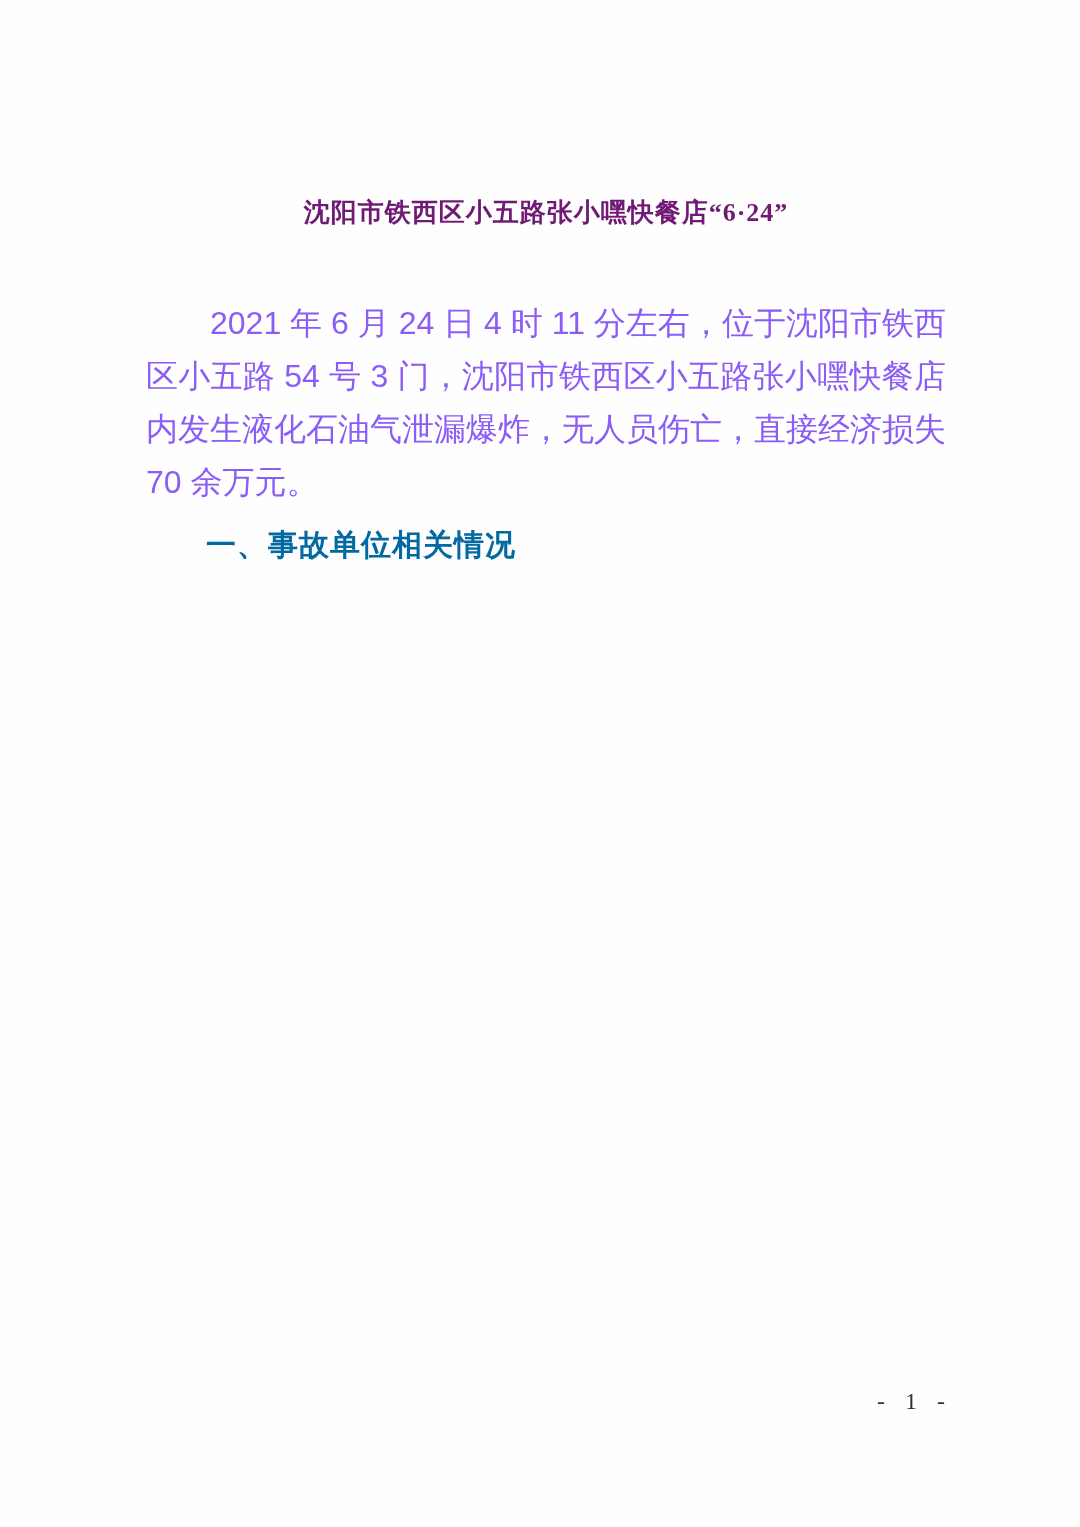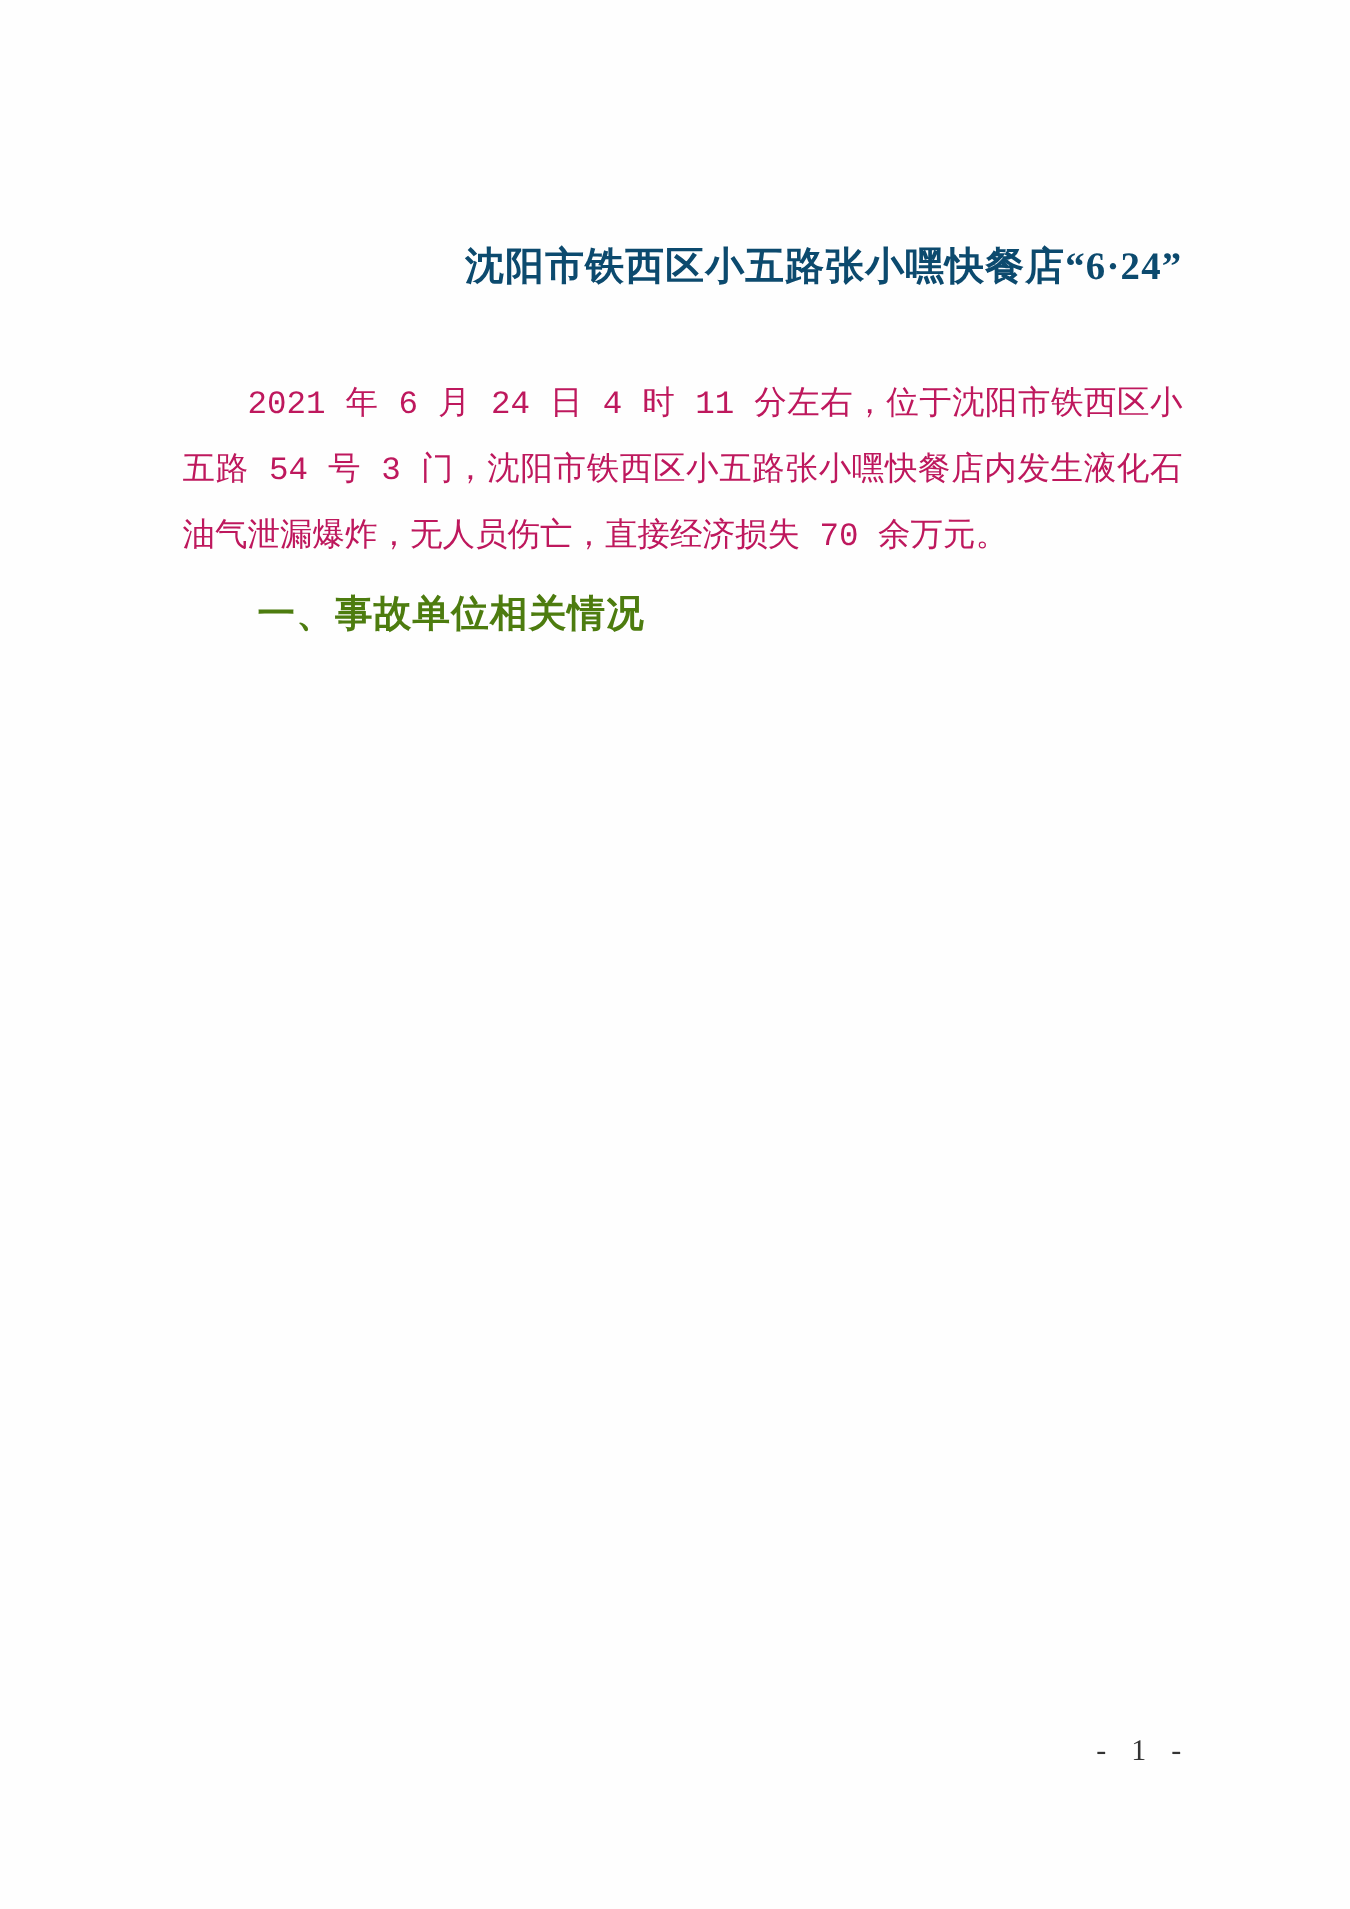--- a/index.html
+++ b/index.html
@@ -18,43 +18,43 @@
   .content {
     position: absolute;
     left: 146px;
     top: 183px;
     width: 800px;
   }
   .doc-title {
     margin: 0 0 54px 0;
     font-family: "Liberation Serif", "DejaVu Serif", serif;
     font-weight: bold;
-    font-size: 31px;
+    font-size: 26px;
     line-height: 60px;
-    color: #0c4a6e;
-    text-align: right;
+    color: #701a75;
+    text-align: center;
     letter-spacing: 1px;
   }
   .body-para {
     margin: 0;
-    font-family: Liberation Mono, monospace;
-    font-size: 26px;
+    font-family: Liberation Sans, sans-serif;
+    font-size: 32px;
     line-height: 53px;
-    color: #be185d;
+    color: #8b5cf6;
     text-align: justify;
     text-justify: inter-character;
     text-indent: 2em;
   }
   .section-heading {
     margin: 14px 0 0 0;
     font-family: "DejaVu Sans", "Liberation Sans", sans-serif;
     font-weight: bold;
     font-size: 30px;
     line-height: 44px;
-    color: #4d7c0f;
+    color: #0369a1;
     text-indent: 2em;
     letter-spacing: 1px;
   }
   .page-number {
     position: absolute;
     top: 1388px;
     right: 128px;
     font-family: "Liberation Serif", "DejaVu Serif", serif;
     font-size: 24px;
     color: #333333;

